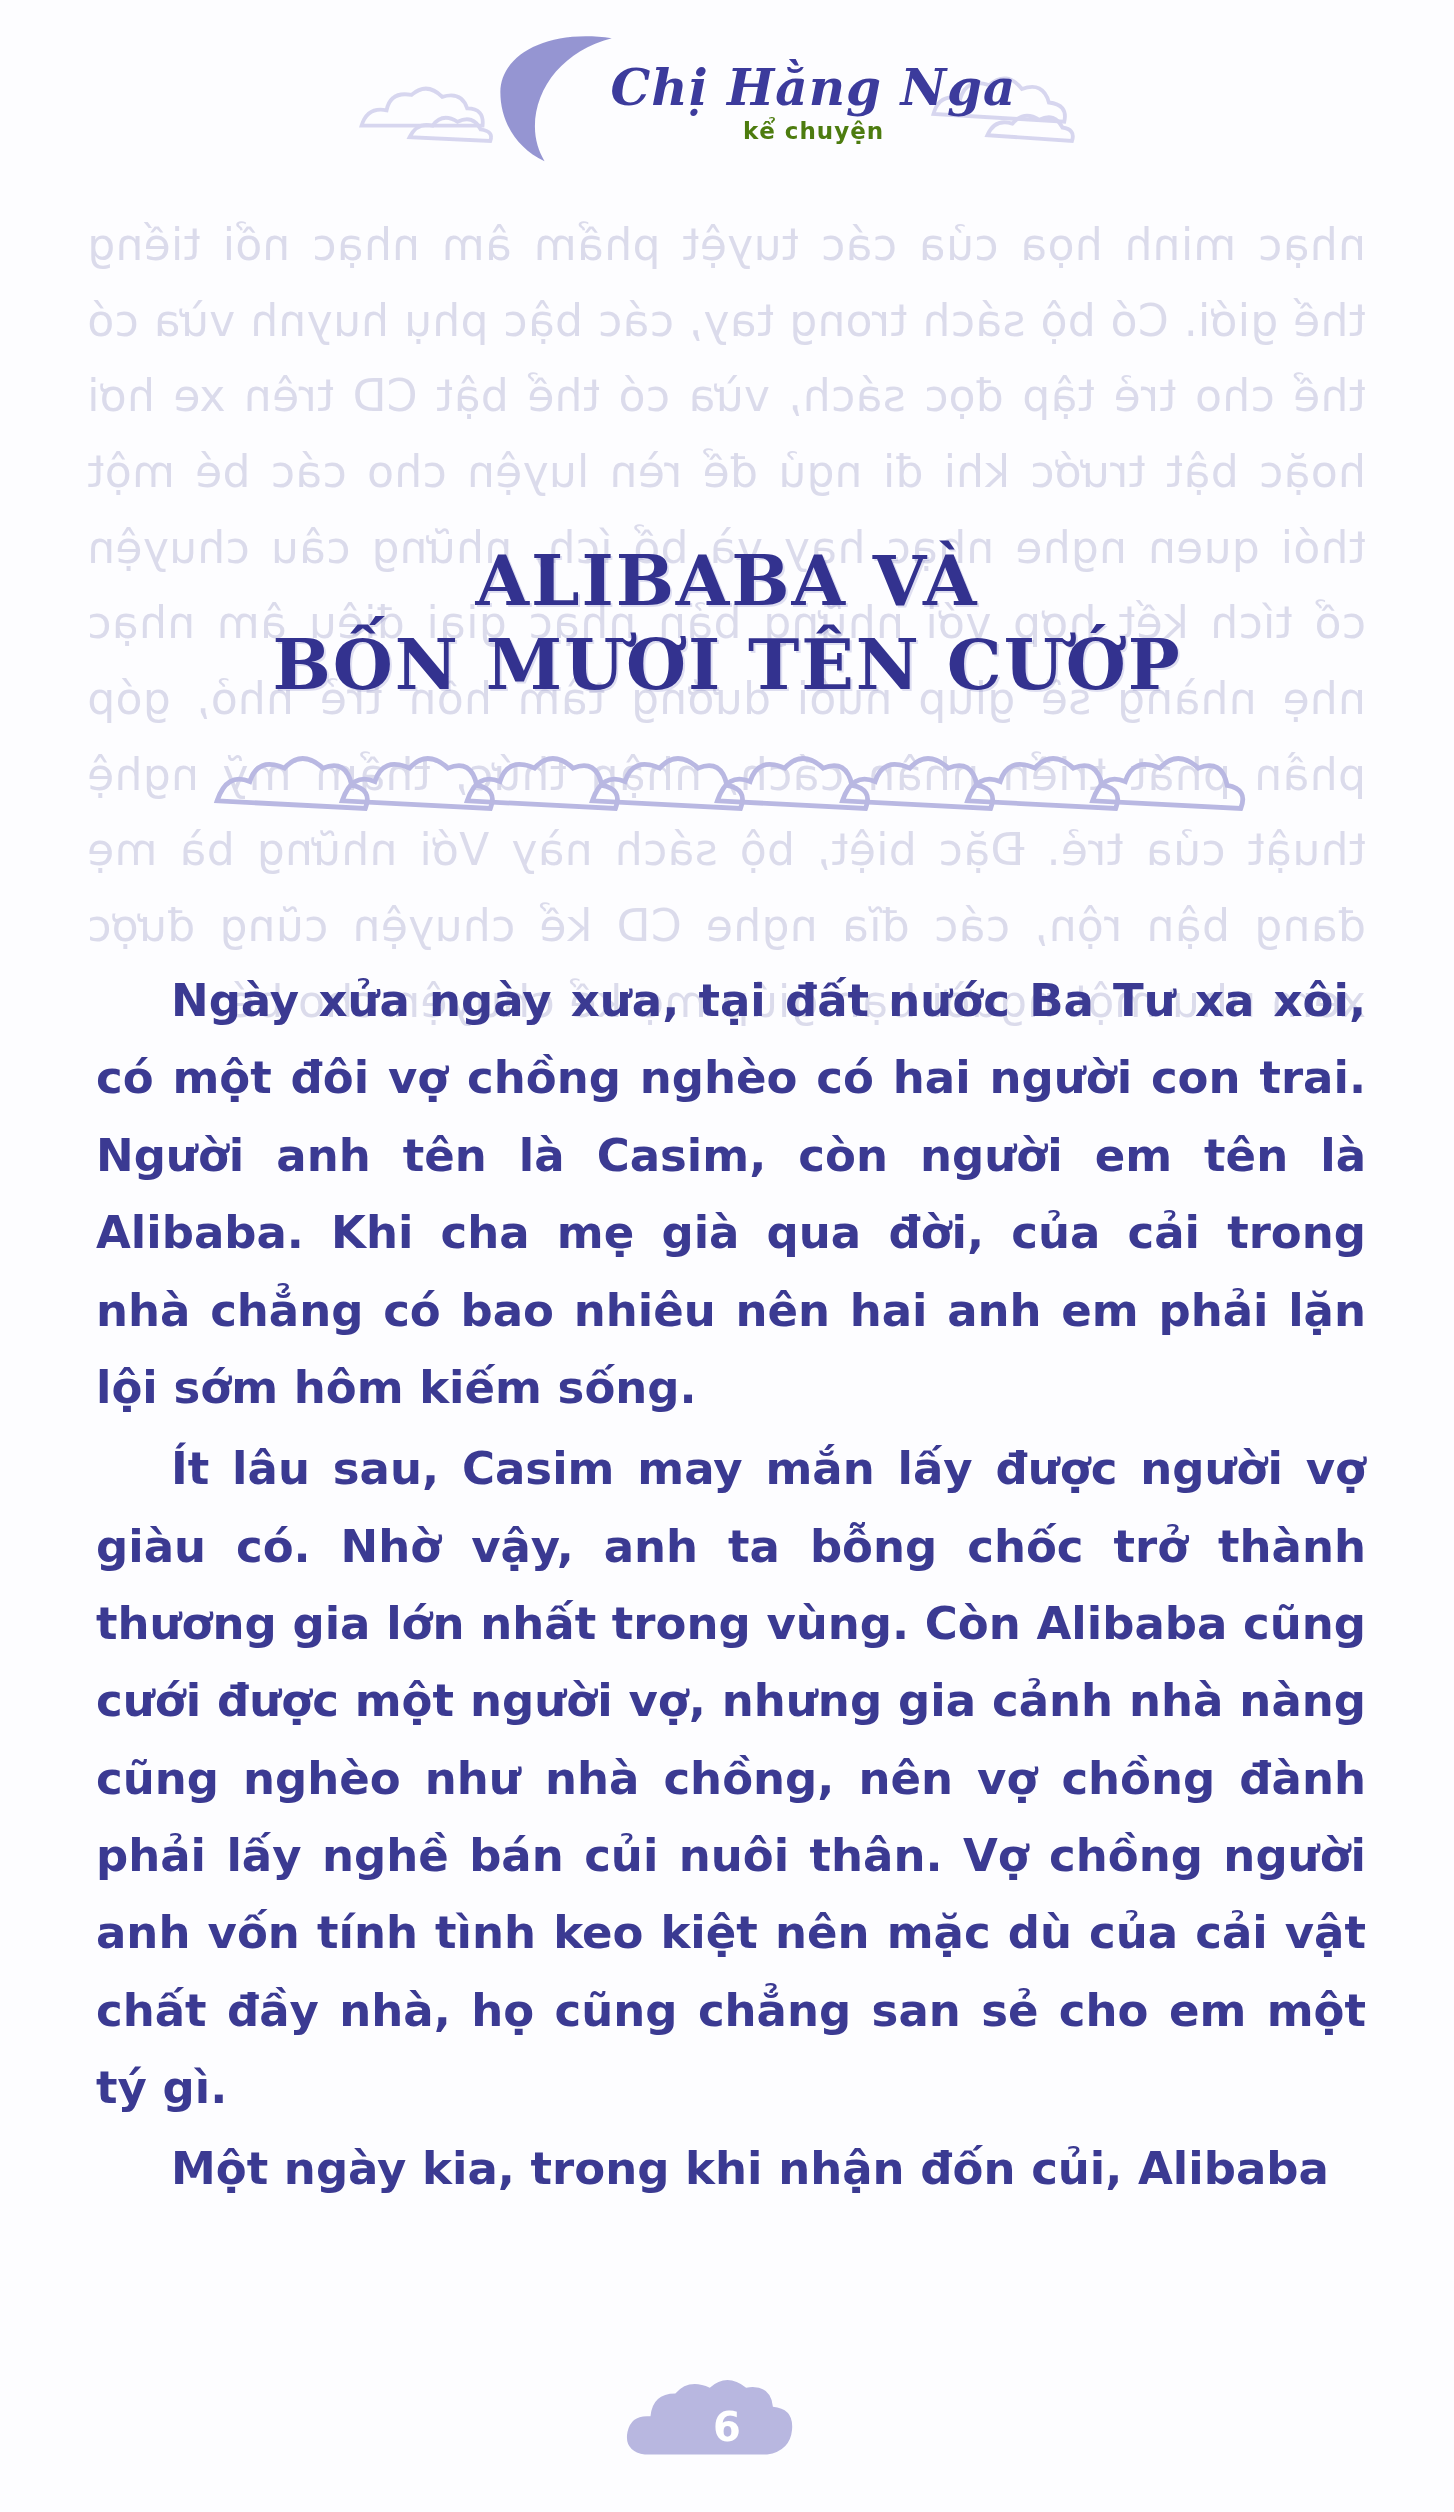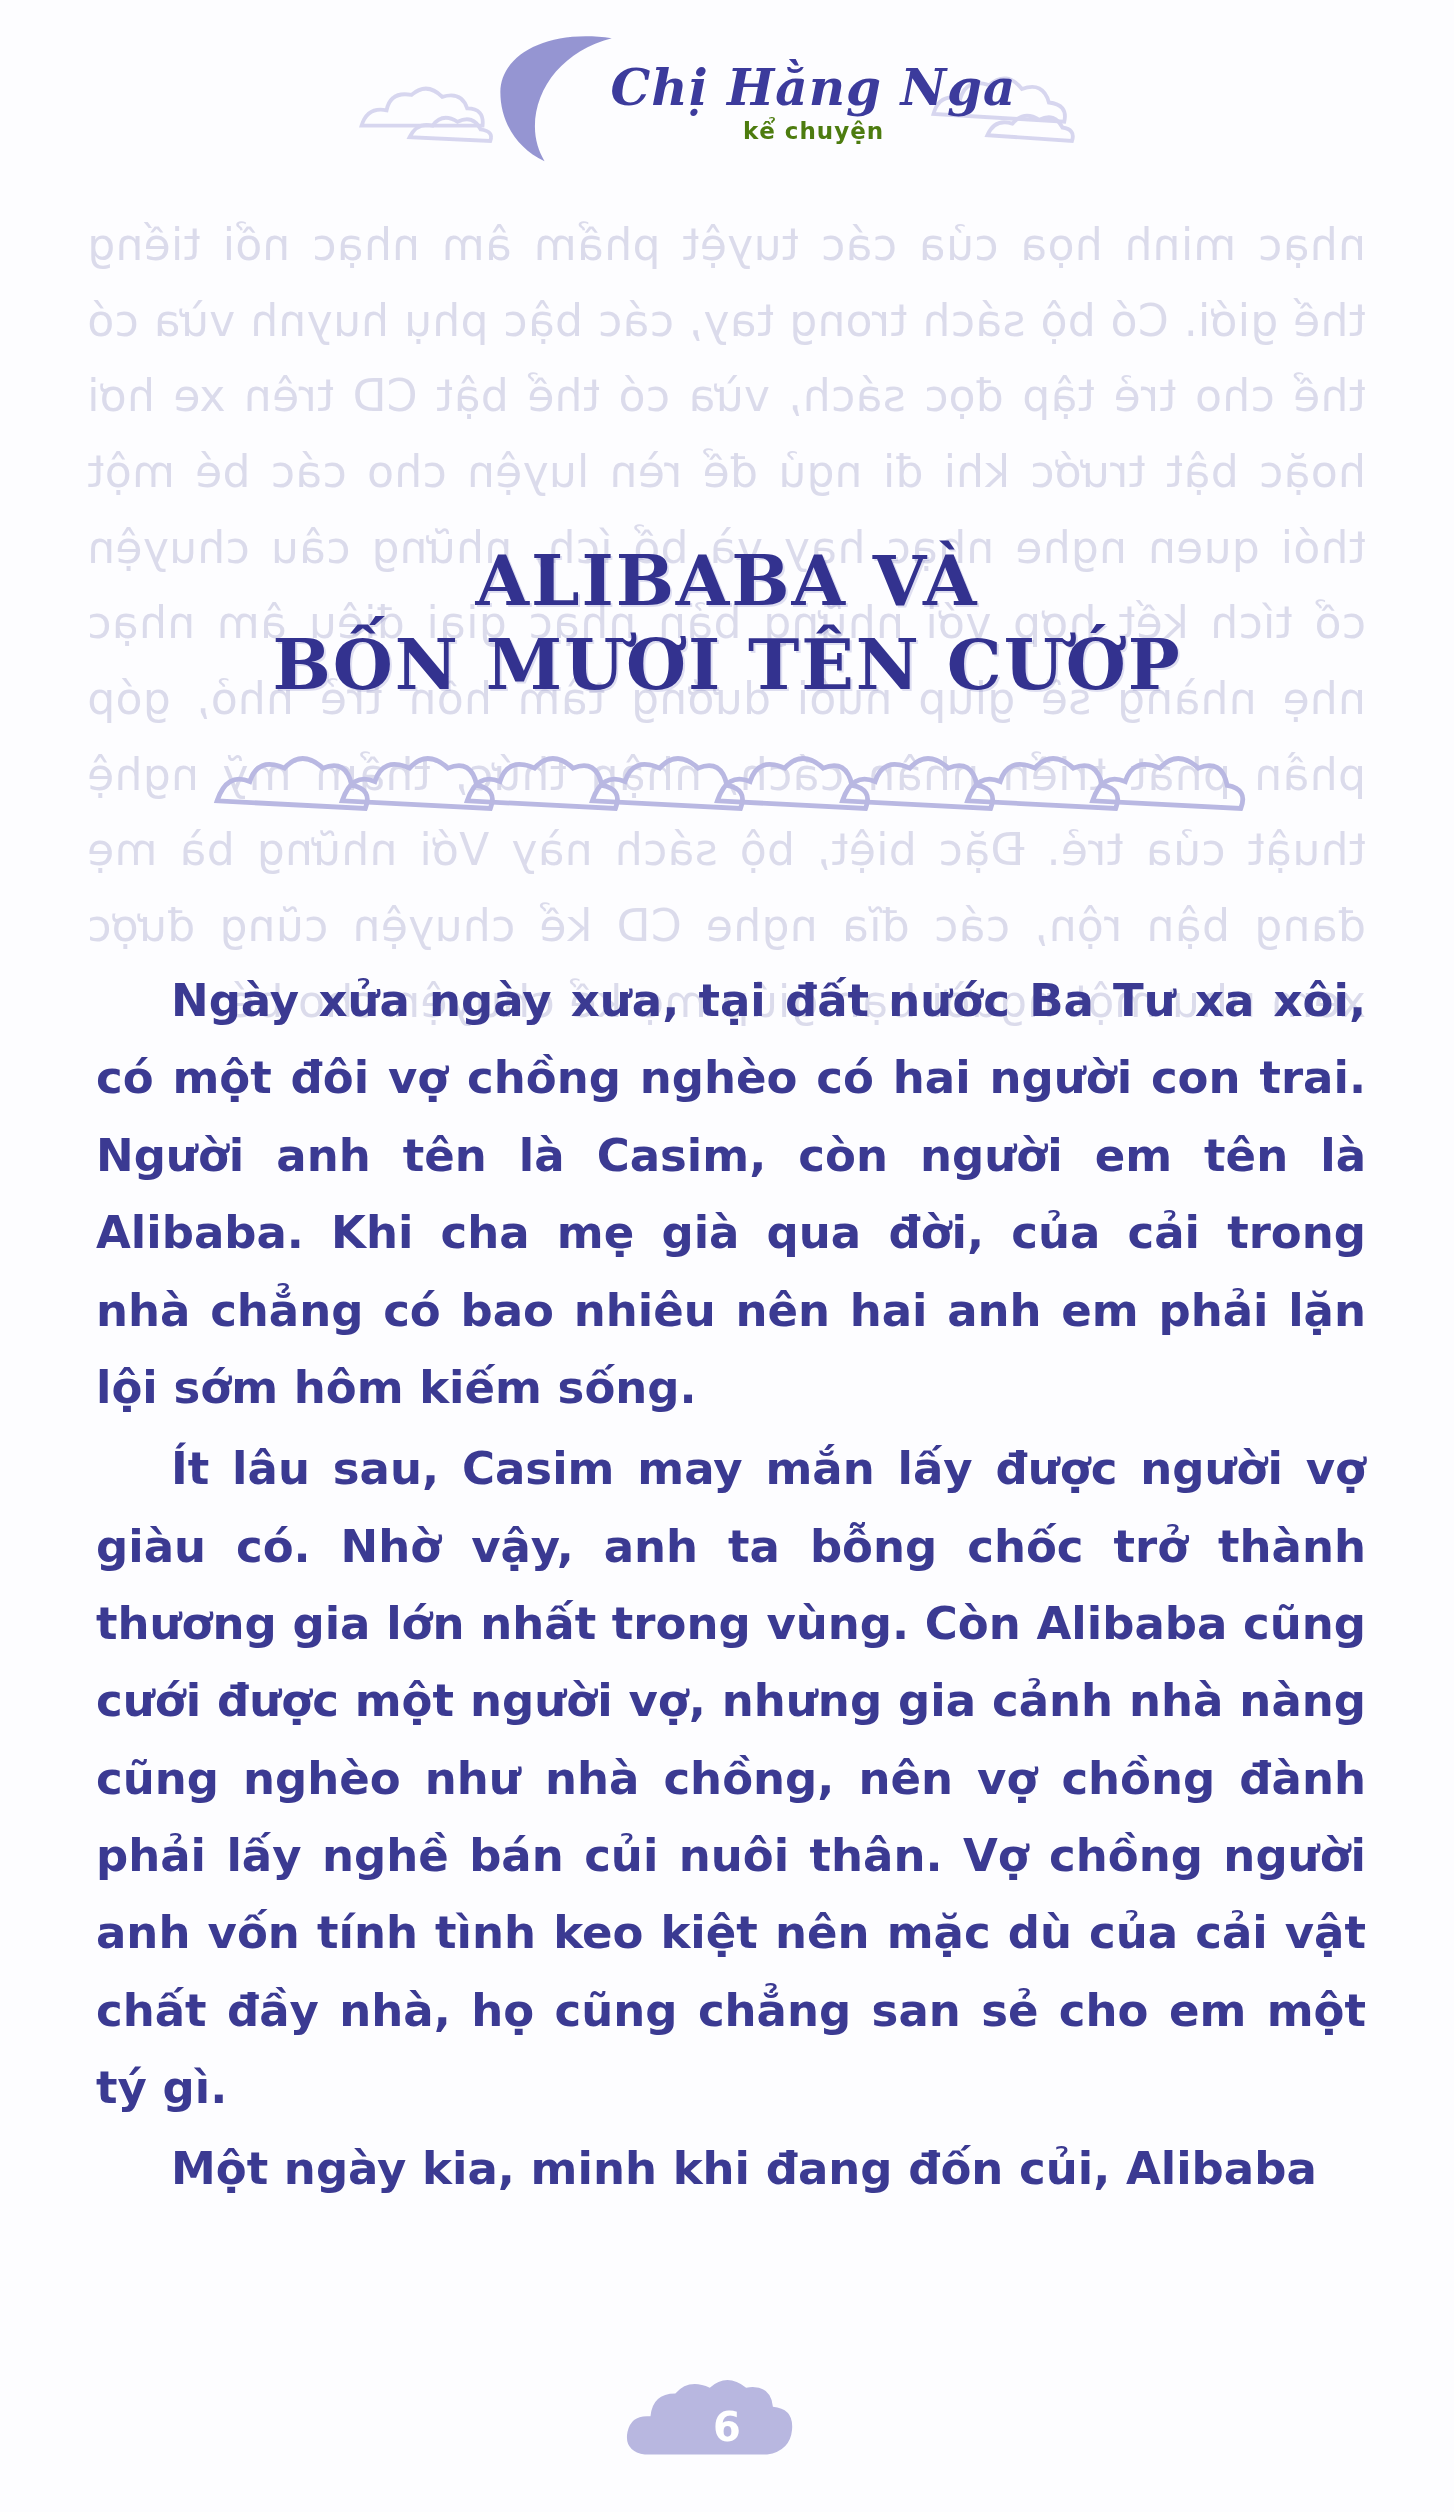--- a/index.html
+++ b/index.html
@@ -216,21 +216,21 @@
       <path d="M530 58 q10 -30 34 -20 q8 -26 36 -14 q18 -20 40 0 q24 -10 30 18 q22 4 14 24 z"></path>
       <path d="M660 58 q10 -30 34 -20 q8 -26 36 -14 q18 -20 40 0 q24 -10 30 18 q22 4 14 24 z"></path>
       <path d="M790 58 q10 -30 34 -20 q8 -26 36 -14 q18 -20 40 0 q24 -10 30 18 q22 4 14 24 z"></path>
       <path d="M920 58 q10 -30 34 -20 q8 -26 36 -14 q18 -20 40 0 q24 -10 30 18 q22 4 14 24 z"></path>
     </g>
   </svg>
 
   <div class="body-text">
     <p>Ngày xửa ngày xưa, tại đất nước Ba Tư xa xôi, có một đôi vợ chồng nghèo có hai người con trai. Người anh tên là Casim, còn người em tên là Alibaba. Khi cha mẹ già qua đời, của cải trong nhà chẳng có bao nhiêu nên hai anh em phải lặn lội sớm hôm kiếm sống.</p>
     <p>Ít lâu sau, Casim may mắn lấy được người vợ giàu có. Nhờ vậy, anh ta bỗng chốc trở thành thương gia lớn nhất trong vùng. Còn Alibaba cũng cưới được một người vợ, nhưng gia cảnh nhà nàng cũng nghèo như nhà chồng, nên vợ chồng đành phải lấy nghề bán củi nuôi thân. Vợ chồng người anh vốn tính tình keo kiệt nên mặc dù của cải vật chất đầy nhà, họ cũng chẳng san sẻ cho em một tý gì.</p>
-    <p>Một ngày kia, minh khi đang đốn củi, Alibaba</p>
+    <p>Một ngày kia, trong khi nhận đốn củi, Alibaba</p>
   </div>
 
   <div class="page-num-wrap">
     <svg class="page-num-cloud" viewBox="0 0 220 92">
       <path d="M24 78 q-22 -4 -18 -24 q4 -18 24 -16 q2 -24 26 -24 q14 -16 36 -6 q18 -16 38 0 q26 -4 28 20 q22 2 20 24 q-2 22 -26 26 z" fill="#b8b7e0"></path>
     </svg>
     <span class="page-num">6</span>
   </div>
 
 </div>

